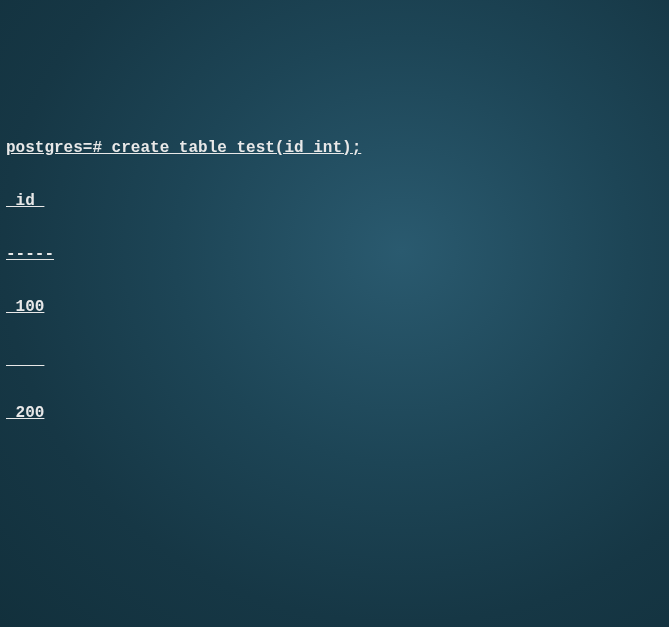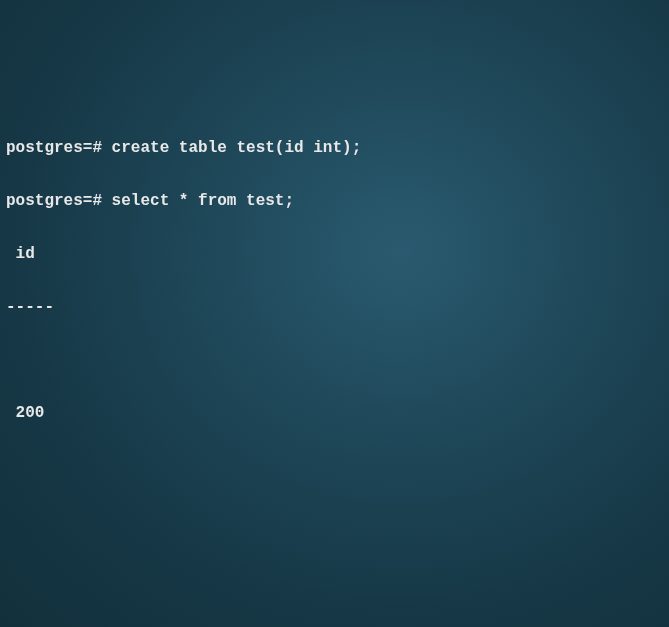--- a/index.html
+++ b/index.html
@@ -12,32 +12,33 @@
       font-family: "Consolas", "Monaco", "Courier New", monospace;
       font-size: 16px;
       line-height: 26.5px;
       color: #e8e8e8;
       font-weight: bold;
       white-space: pre;
       overflow: hidden;
     }
     .line {
       display: block;
+      text-decoration: underline;
     }
   </style>
 </head>
 <body>
 
 
 
 <div>
 <span class="line">postgres=# create table test(id int);</span>
-<span class="line">postgres=# select * from test;</span>
 <span class="line"> id </span>
 <span class="line">-----</span>
+<span class="line"> 100</span>
 <span class="line">    </span>
 <span class="line"> 200</span>
 
 
 <span class="line"></span>
 
 
 
 
 

